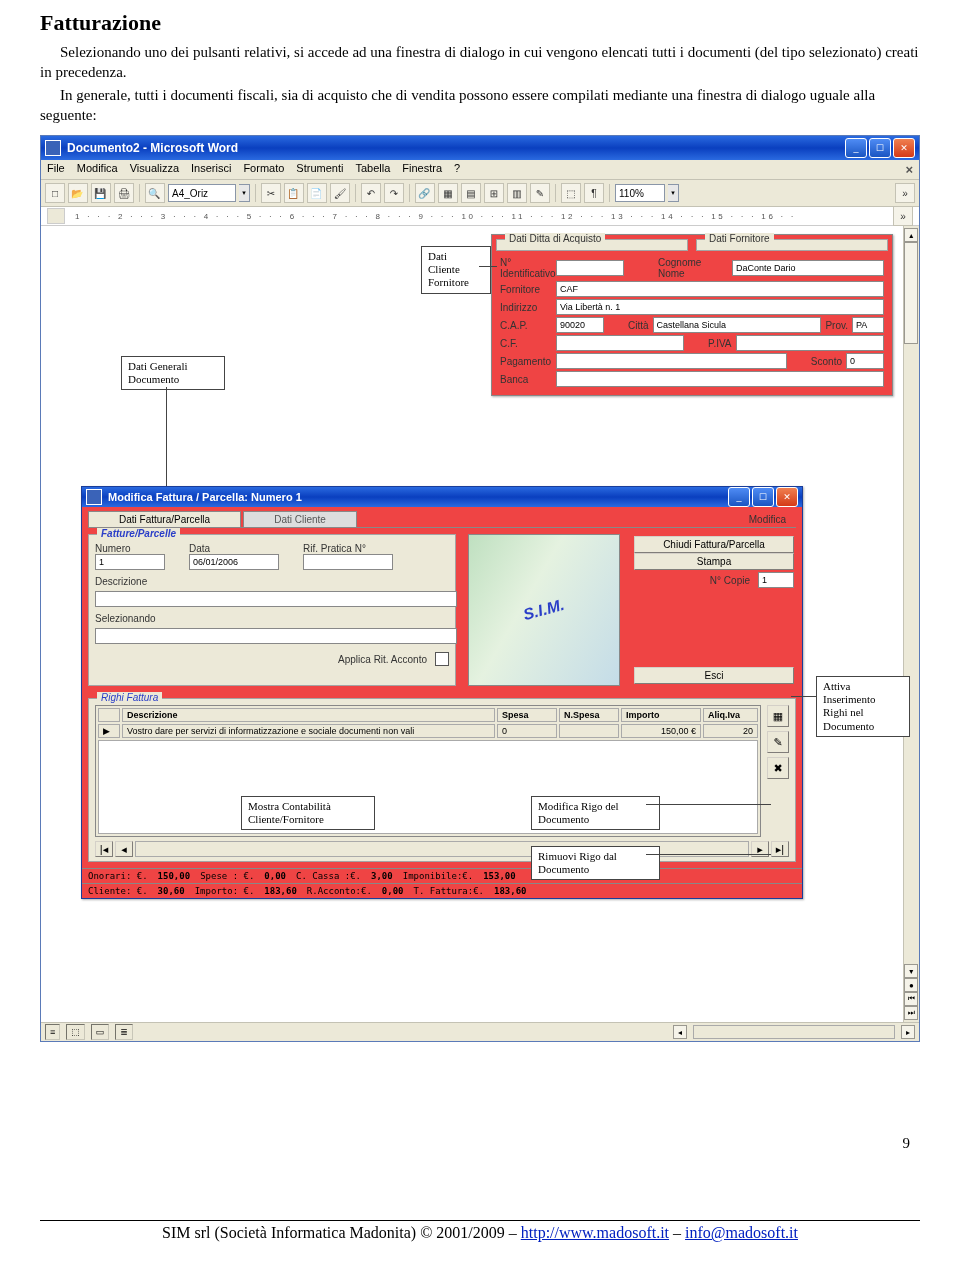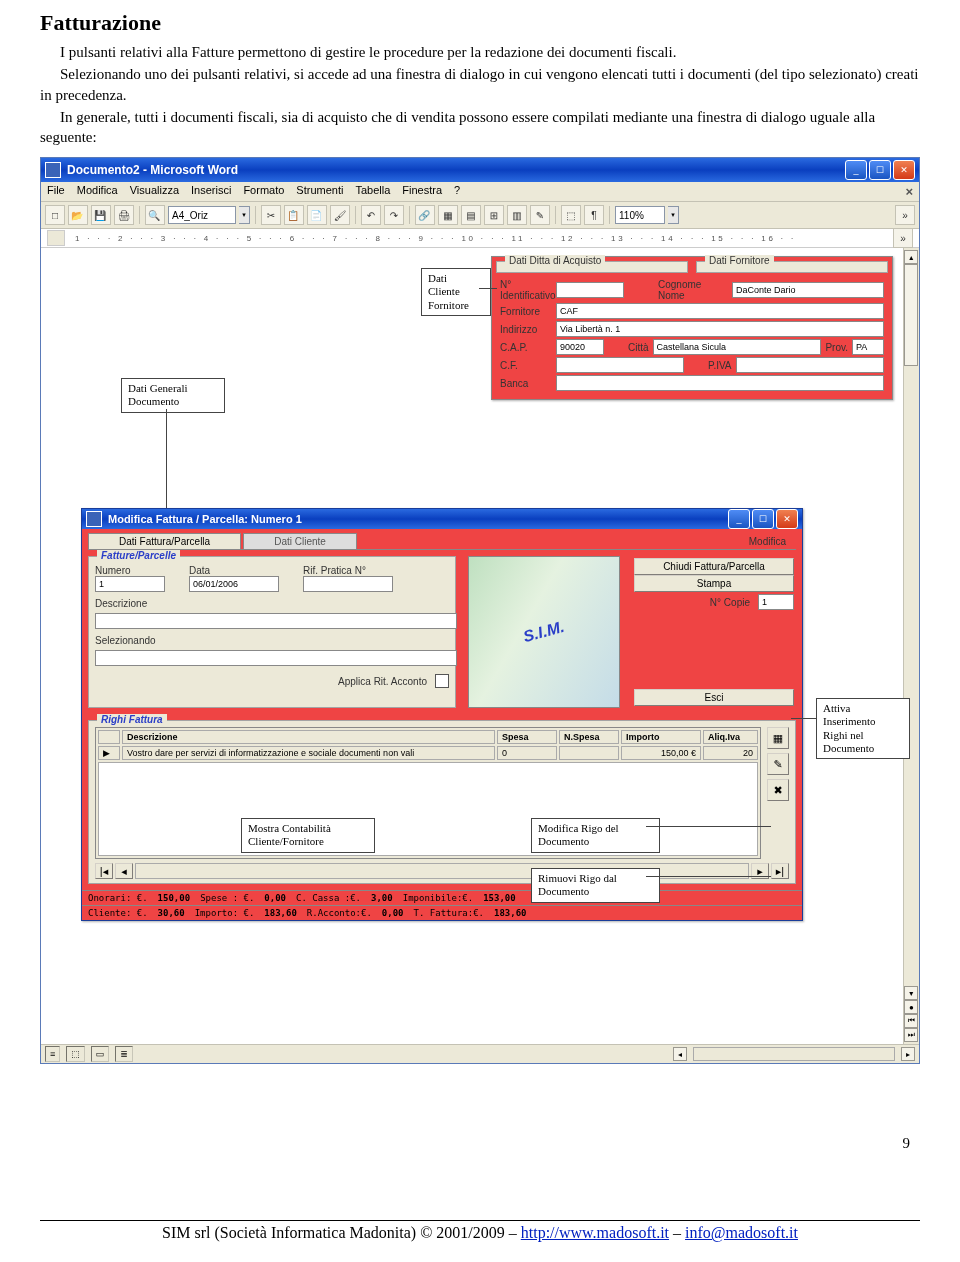--- a/index.html
+++ b/index.html
@@ -54,21 +54,20 @@
   .footer-rule{border-top:1px solid #000;margin:20px 40px 3px 40px}
   .footer{font-size:16px;text-align:center;font-family:'Times New Roman',serif}
   .footer a{color:#0020c0;text-decoration:underline}
   .pagenum{position:absolute;right:50px;bottom:48px;font-size:15px;font-family:'Times New Roman',serif}
 </style>
 </head>
 <body>
 
 <div class="page">
   <h2>Fatturazione</h2>
-  <p class="body">I pulsanti relativi alla Fatture permettono di gestire le procedure per la redazione dei documenti fiscali.</p>
   <p class="body">Selezionando uno dei pulsanti relativi, si accede ad una finestra di dialogo in cui vengono elencati tutti i documenti (del tipo selezionato) creati in precedenza.</p>
   <p class="body">In generale, tutti i documenti fiscali, sia di acquisto che di vendita possono essere compilati mediante una finestra di dialogo uguale alla seguente:</p>
 
   <div class="screenshot">
 
     <div class="win-titlebar">
       <span class="icon"></span>
       <span class="title">Documento2 - Microsoft Word</span>
       <div class="win-btns">
         <div class="win-btn min">_</div>
@@ -162,20 +161,26 @@
               <span class="lbl" style="margin-left:20px">Città</span>
               <span class="fld" style="flex:1">Castellana Sicula</span>
               <span class="lbl" style="">Prov.</span>
               <span class="fld" style="width:24px">PA</span>
             </div>
             <div class="frow">
               <span class="lbl" style="width:52px">C.F.</span>
               <span class="fld" style="width:120px"></span>
               <span class="lbl" style="margin-left:20px">P.IVA</span>
               <span class="fld" style="flex:1"></span>
+            </div>
+            <div class="frow">
+              <span class="lbl" style="width:52px">Pagamento</span>
+              <span class="fld" style="flex:1"></span>
+              <span class="lbl" style="margin-left:20px">Sconto</span>
+              <span class="fld" style="width:30px">0</span>
             </div>
             <div class="frow">
               <span class="lbl" style="width:52px">Banca</span>
               <span class="fld" style="flex:1"></span>
             </div>
           </div>
         </div>
 
         <div class="callout" style="left:380px;top:20px;width:56px;white-space:pre-line">Dati
 Cliente
@@ -244,21 +249,21 @@
               <div class="frow" style="justify-content:flex-end">
                 <span class="lbl">N° Copie</span>
                 <span class="fld" style="width:28px;margin-left:4px">1</span>
               </div>
               <div style="flex:1"></div>
               <div class="btn3d">Esci</div>
             </div>
           </div>
 
           <div class="group" style="margin:6px">
-            <div class="group-title" style="color:#2a3ec8;font-style:italic;font-weight:bold">Righi Fattura</div>
+            <div class="group-title" style="color:#2a3ec8;font-style:italic;font-weight:normal">Righi Fattura</div>
             <div style="display:flex">
               <table class="tbl" style="flex:1">
                 <tbody>
                     <tr>
                   <th style="width:12px"></th>
                   <th>Descrizione</th>
                   <th style="width:50px">Spesa</th>
                   <th style="width:50px">N.Spesa</th>
                   <th style="width:70px">Importo</th>
                   <th style="width:45px">Aliq.Iva</th>

